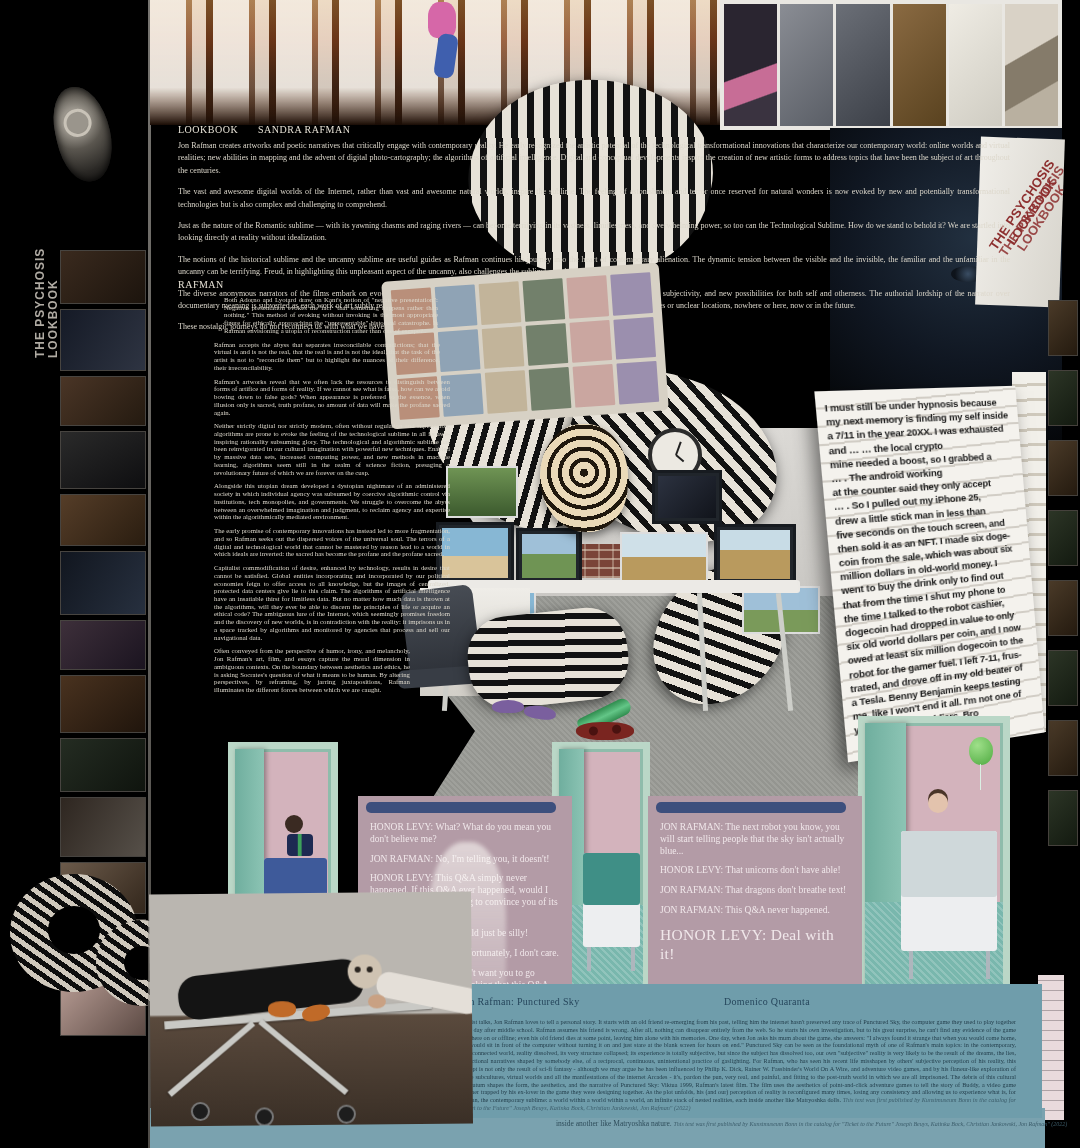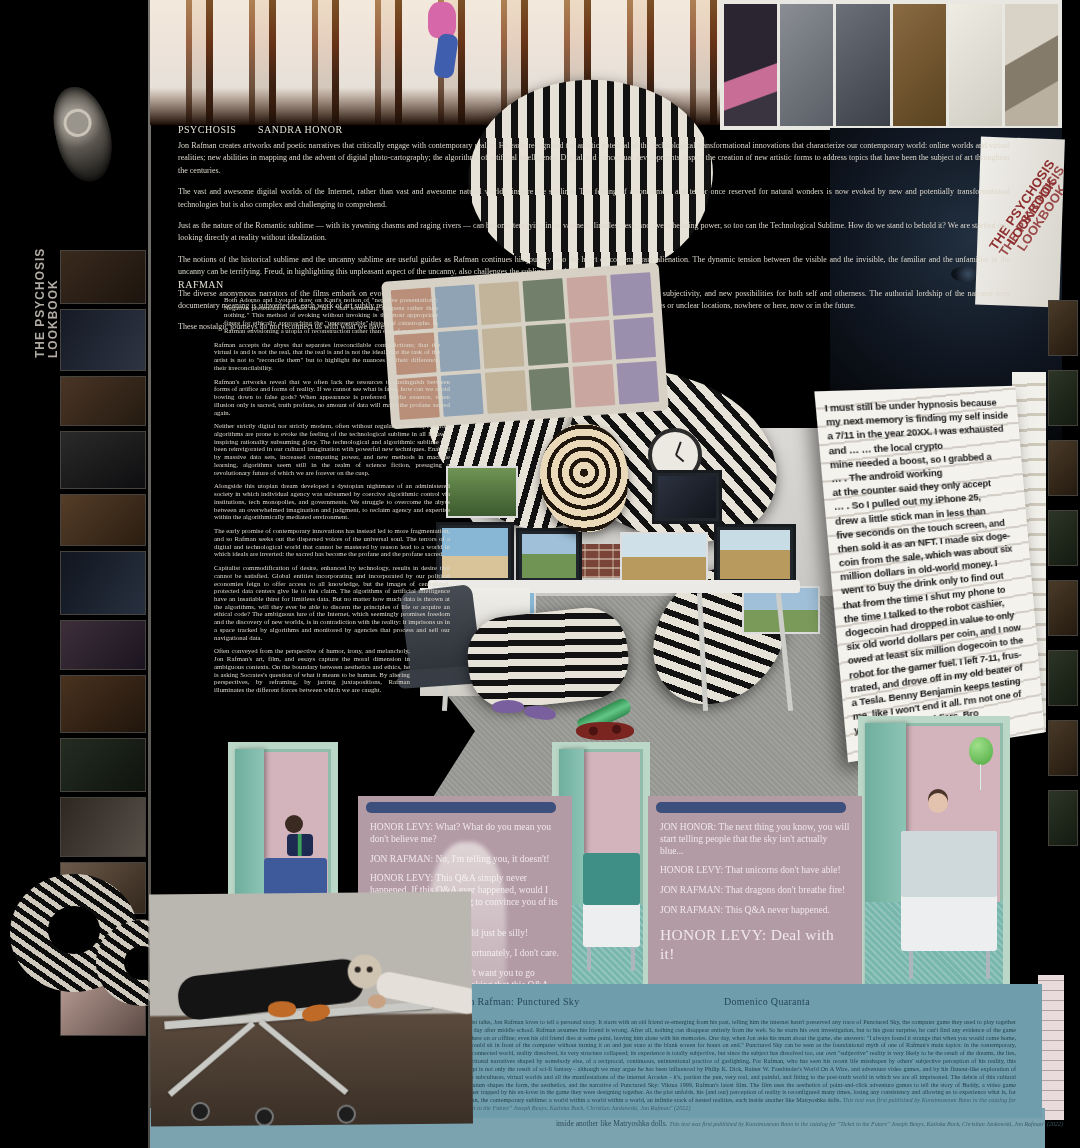--- a/index.html
+++ b/index.html
@@ -243,22 +243,22 @@
     <div class="frame"></div>
     <div class="frame"></div>
     <div class="frame"></div>
   </div>
   <div class="abs face-photo"></div>
   <div class="abs book-spine">
     <div class="red-logo echo">THE PSYCHOSIS LOOKBOOK</div>
     <div class="red-logo">THE PSYCHOSIS LOOKBOOK</div>
   </div>
 
-  <div class="abs head-sub">PSYCHOSIS</div>
-  <div class="abs head-author">SANDRA HONOR</div>
+  <div class="abs head-sub">LOOKBOOK</div>
+  <div class="abs head-author">SANDRA RAFMAN</div>
   <div class="abs intro">
     <p>Jon Rafman creates artworks and poetic narratives that critically engage with contemporary reality. He early recognized the artistic potential of the technological transformational innovations that characterize our contemporary world: online worlds and virtual realities; new abilities in mapping and the advent of digital photo-cartography; the algorithms of artificial intelligence. Digital and conceptual developments inspire the creation of new artistic forms to address topics that have been the subject of art throughout the centuries.</p>
     <p>The vast and awesome digital worlds of the Internet, rather than vast and awesome natural worlds, inspire the sublime. The feeling of astonishment and terror once reserved for natural wonders is now evoked by new and potentially transformational technologies but is also complex and challenging to comprehend.</p>
     <p>Just as the nature of the Romantic sublime — with its yawning chasms and raging rivers — can become terrifying in its vastness, limitlessness, and overwhelming power, so too can the Technological Sublime. How do we stand to behold it? We are startled into looking directly at reality without idealization.</p>
     <p>The notions of the historical sublime and the uncanny sublime are useful guides as Rafman continues his journey into the heart of contemporary alienation. The dynamic tension between the visible and the invisible, the familiar and the unfamiliar in the uncanny can be terrifying. Freud, in highlighting this unpleasant aspect of the uncanny, also challenges the sublime as solely enlightening.</p>
     <p>The diverse anonymous narrators of the films embark on evocative journeys as they welcome an encounter with an imagined life, a reconfigured subjectivity, and new possibilities for both self and otherness. The authorial lordship of the narrator over documentary meaning is subverted as each work of art subtly reveals the illusion or the delusion of the search. The quests are situated in uncertain times or unclear locations, nowhere or here, now or in the future.</p>
     <p>These nostalgic journeys do not reconnect us with what we have lost; instead, they remind us of what we have never possessed in the first place.</p>
   </div>
   <div class="abs head-utopia">RAFMAN</div>
   <div class="abs utopia">
@@ -397,23 +397,23 @@
     <p>JON RAFMAN: No, I'm telling you, it doesn't!</p>
     <p>HONOR LEVY: This Q&amp;A simply never happened. If this Q&amp;A ever happened, would I really be sitting here trying to convince you of its nonexistence?</p>
     <p>JON RAFMAN: That would just be silly!</p>
     <p>HONOR LEVY: Yes, but fortunately, I don't care.</p>
     <p>JON RAFMAN: I just don't want you to go through your entire life thinking that this Q&amp;A ever happened when really it didn't.</p>
     <p>HONOR LEVY: LOL, imagine the psychological repercussions...</p>
   </div>
   <div class="abs ghost"></div>
   <div class="abs qa-panel" style="left:648px;top:796px;width:214px;height:212px;">
     <div class="navybar" style="width:190px;"></div>
-    <p>JON HONOR: The next thing you know, you will start telling people that the sky isn't actually blue...</p>
+    <p>JON RAFMAN: The next robot you know, you will start telling people that the sky isn't actually blue...</p>
     <p>HONOR LEVY: That unicorns don't have able!</p>
-    <p>JON RAFMAN: That dragons don't breathe fire!</p>
+    <p>JON RAFMAN: That dragons don't breathe text!</p>
     <p>JON RAFMAN: This Q&amp;A never happened.</p>
     <p class="qa-final">HONOR LEVY: Deal with it!</p>
   </div>
 
   <div class="abs gurney">
     <div class="bar" style="left:14px;top:118px;width:268px;height:8px;transform:rotate(-4deg);"></div>
     <div class="bar" style="left:58px;top:110px;width:6px;height:110px;transform:rotate(50deg);"></div>
     <div class="bar" style="left:150px;top:108px;width:6px;height:112px;transform:rotate(-50deg);"></div>
     <div class="body-bag"></div>
     <div class="skull"></div>
@@ -425,21 +425,21 @@
     <div class="wheel" style="left:104px;top:214px;"></div>
     <div class="wheel" style="left:186px;top:212px;"></div>
   </div>
 
   <div class="abs footer-strip"></div>
   <div class="abs catalog">
     <span class="cat-head" style="position:absolute;left:36px;top:12px;">Jon Rafman: Punctured Sky</span>
     <span class="cat-head" style="position:absolute;left:300px;top:12px;">Domenico Quaranta</span>
     <div class="cat-body" style="margin-top:22px;"><span>In artist talks, Jon Rafman loves to tell a personal story. It starts with an old friend re-emerging from his past, telling him the internet hasn't preserved any trace of Punctured Sky, the computer game they used to play together every day after middle school. Rafman assumes his friend is wrong. After all, nothing can disappear entirely from the web. So he starts his own investigation, but to his great surprise, he can't find any evidence of the game anywhere on or offline; even his old friend dies at some point, leaving him alone with his memories. One day, when Jon asks his mum about the game, she answers: "I always found it strange that when you would come home, you would sit in front of the computer without turning it on and just stare at the blank screen for hours on end." Punctured Sky can be seen as the foundational myth of one of Rafman's main topics: in the contemporary, hyperconnected world, reality dissolved, its very structure collapsed; its experience is totally subjective, but since the subject has dissolved too, our own "subjective" reality is very likely to be the result of the dreams, the lies, the fictional narratives shaped by somebody else, of a reciprocal, continuous, unintentional practice of gaslighting. For Rafman, who has seen his recent life misshapen by others' subjective perception of his reality, this concept is not only the result of sci-fi fantasy - although we may argue he has been influenced by Philip K. Dick, Rainer W. Fassbinder's World On A Wire, and adventure video games, and by his flaneur-like exploration of online subcultures, virtual worlds and all the manifestations of the internet Arcades - it's, pardon the pun, very real, and painful, and fitting to the post-truth world in which we are all imprisoned. The debris of this cultural substratum shapes the form, the aesthetics, and the narrative of Punctured Sky: Viktua 1999, Rafman's latest film. The film uses the aesthetics of point-and-click adventure games to tell the story of Buddy, a video game designer trapped by his ex-lover in the game they were designing together. As the plot unfolds, his (and our) perception of reality is reconfigured many times, losing any consistency and allowing us to experience what is, for Rafman, the contemporary sublime: a world within a world within a world, an infinite stack of nested realities, each inside another like Matryoshka dolls. </span><span class="cat-cite">This text was first published by Kunstmuseum Bonn in the catalog for "Ticket to the Future" Joseph Beuys, Katinka Bock, Christian Jankowski, Jon Rafman" (2022)</span></div>
   </div>
-  <div class="abs footer-caption"><span>inside another like Matryoshka dolls. </span><span class="cat-cite">This text was first published by Kunstmuseum Bonn in the catalog for "Ticket to the Future" Joseph Beuys, Katinka Bock, Christian Jankowski, Jon Rafman" (2022)</span></div>
+  <div class="abs footer-caption"><span>inside another like Matryoshka nature. </span><span class="cat-cite">This text was first published by Kunstmuseum Bonn in the catalog for "Ticket to the Future" Joseph Beuys, Katinka Bock, Christian Jankowski, Jon Rafman" (2022)</span></div>
 
   <div class="abs filmstrip-right">
     <div class="frame"></div>
     <div class="frame"></div>
     <div class="frame"></div>
     <div class="frame"></div>
     <div class="frame"></div>
     <div class="frame"></div>
     <div class="frame"></div>
     <div class="frame"></div>

